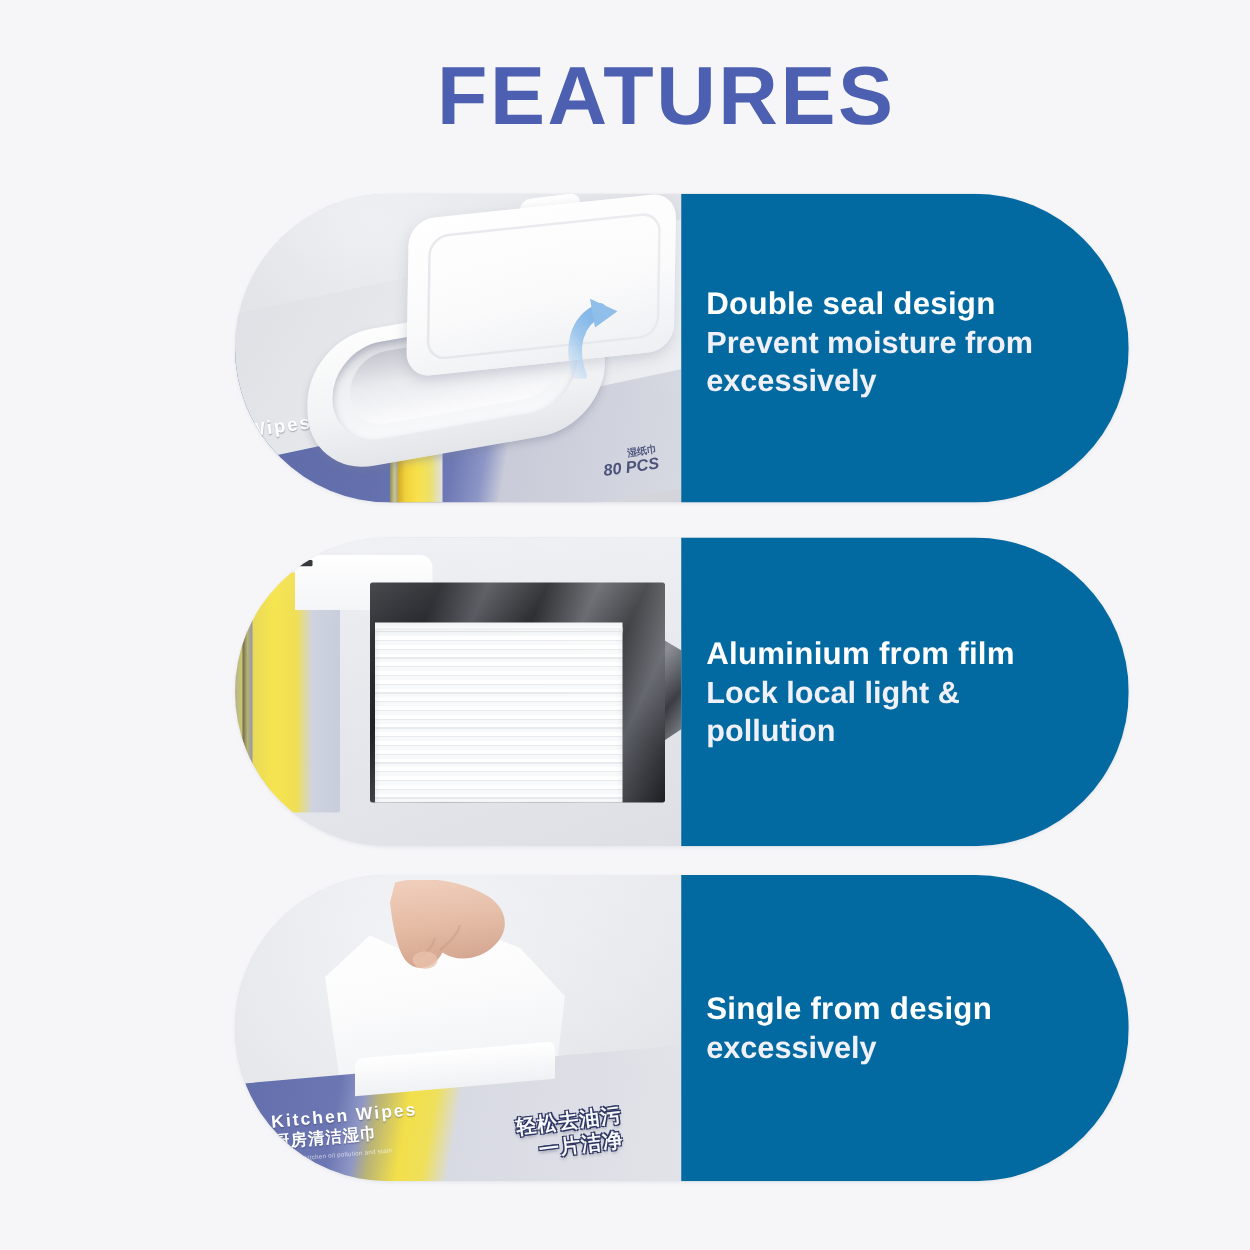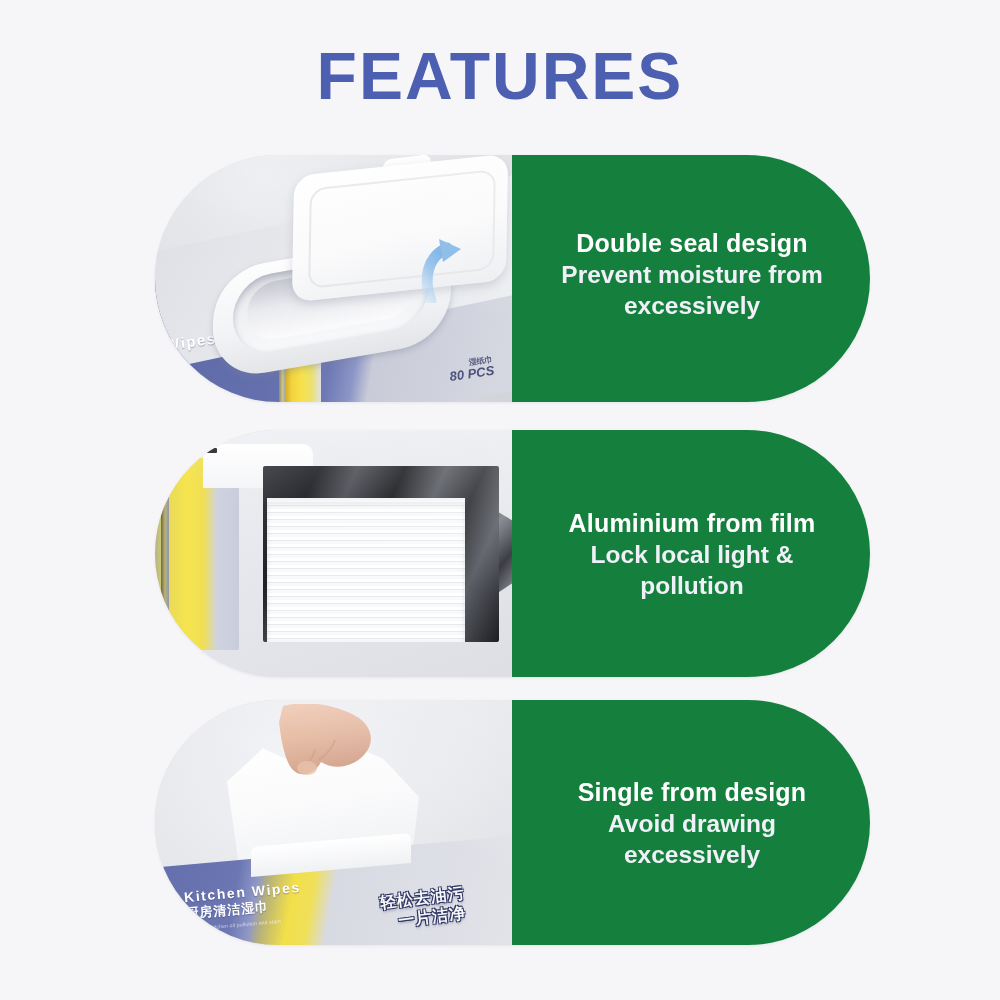--- a/index.html
+++ b/index.html
@@ -11,20 +11,21 @@
     height: 1000px;
     background: #f6f6f8;
     font-family: "Liberation Sans", sans-serif;
     overflow: hidden;
     position: relative;
   }
   .page {
     position: absolute;
     inset: 0;
     background: #f6f6f8;
+    margin-left: 33px;
   }
 
   
   .title {
     position: absolute;
     top: 38px;
     left: 0;
     width: 1000px;
     text-align: center;
     font-size: 66px;
@@ -58,22 +59,21 @@
     height: 100%;
     overflow: hidden;
     background: linear-gradient(160deg, #e3e4e8 0%, #dfe0e5 45%, #e8e9ed 100%);
   }
   .panel {
     position: absolute;
     left: 357px;
     top: 0;
     width: 358px;
     height: 100%;
-    background: #15803d;
-    text-align: center;
+    background: #0369a1;
   }
   .panel-text {
     position: absolute;
     left: 20px;
     top: 50%;
     transform: translateY(-50%);
     width: 320px;
     color: #ffffff;
   }
   .feature.b1 .panel-text { top: 48%; }
@@ -538,19 +538,18 @@
         <div>轻松去油污</div>
         <div class="l2">一片洁净</div>
       </div>
 
       <div class="pack-sheen"></div>
     </div>
 
     <div class="panel">
       <div class="panel-text">
         <div class="panel-head">Single from design</div>
-        <div class="panel-sub">Avoid drawing</div>
         <div class="panel-sub">excessively</div>
       </div>
     </div>
   </div>
 
 </div>
 
 </body></html>

